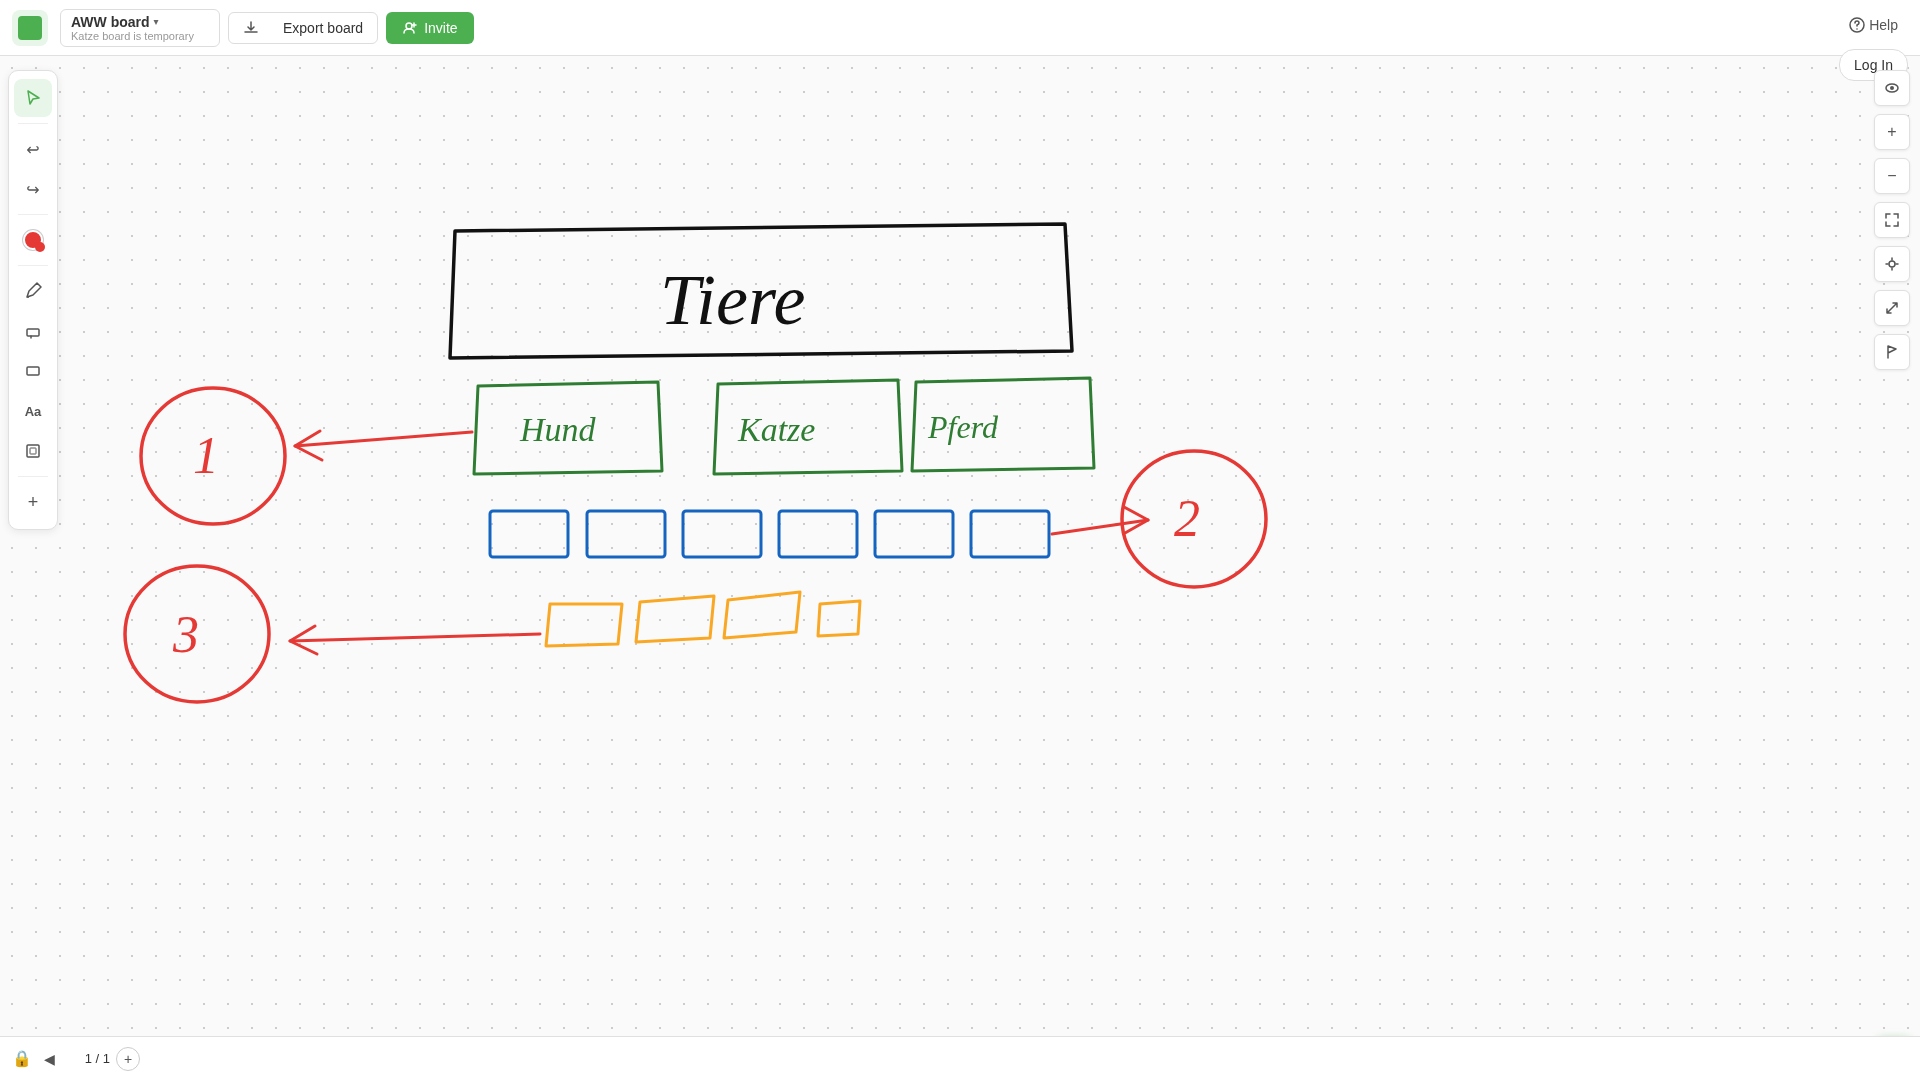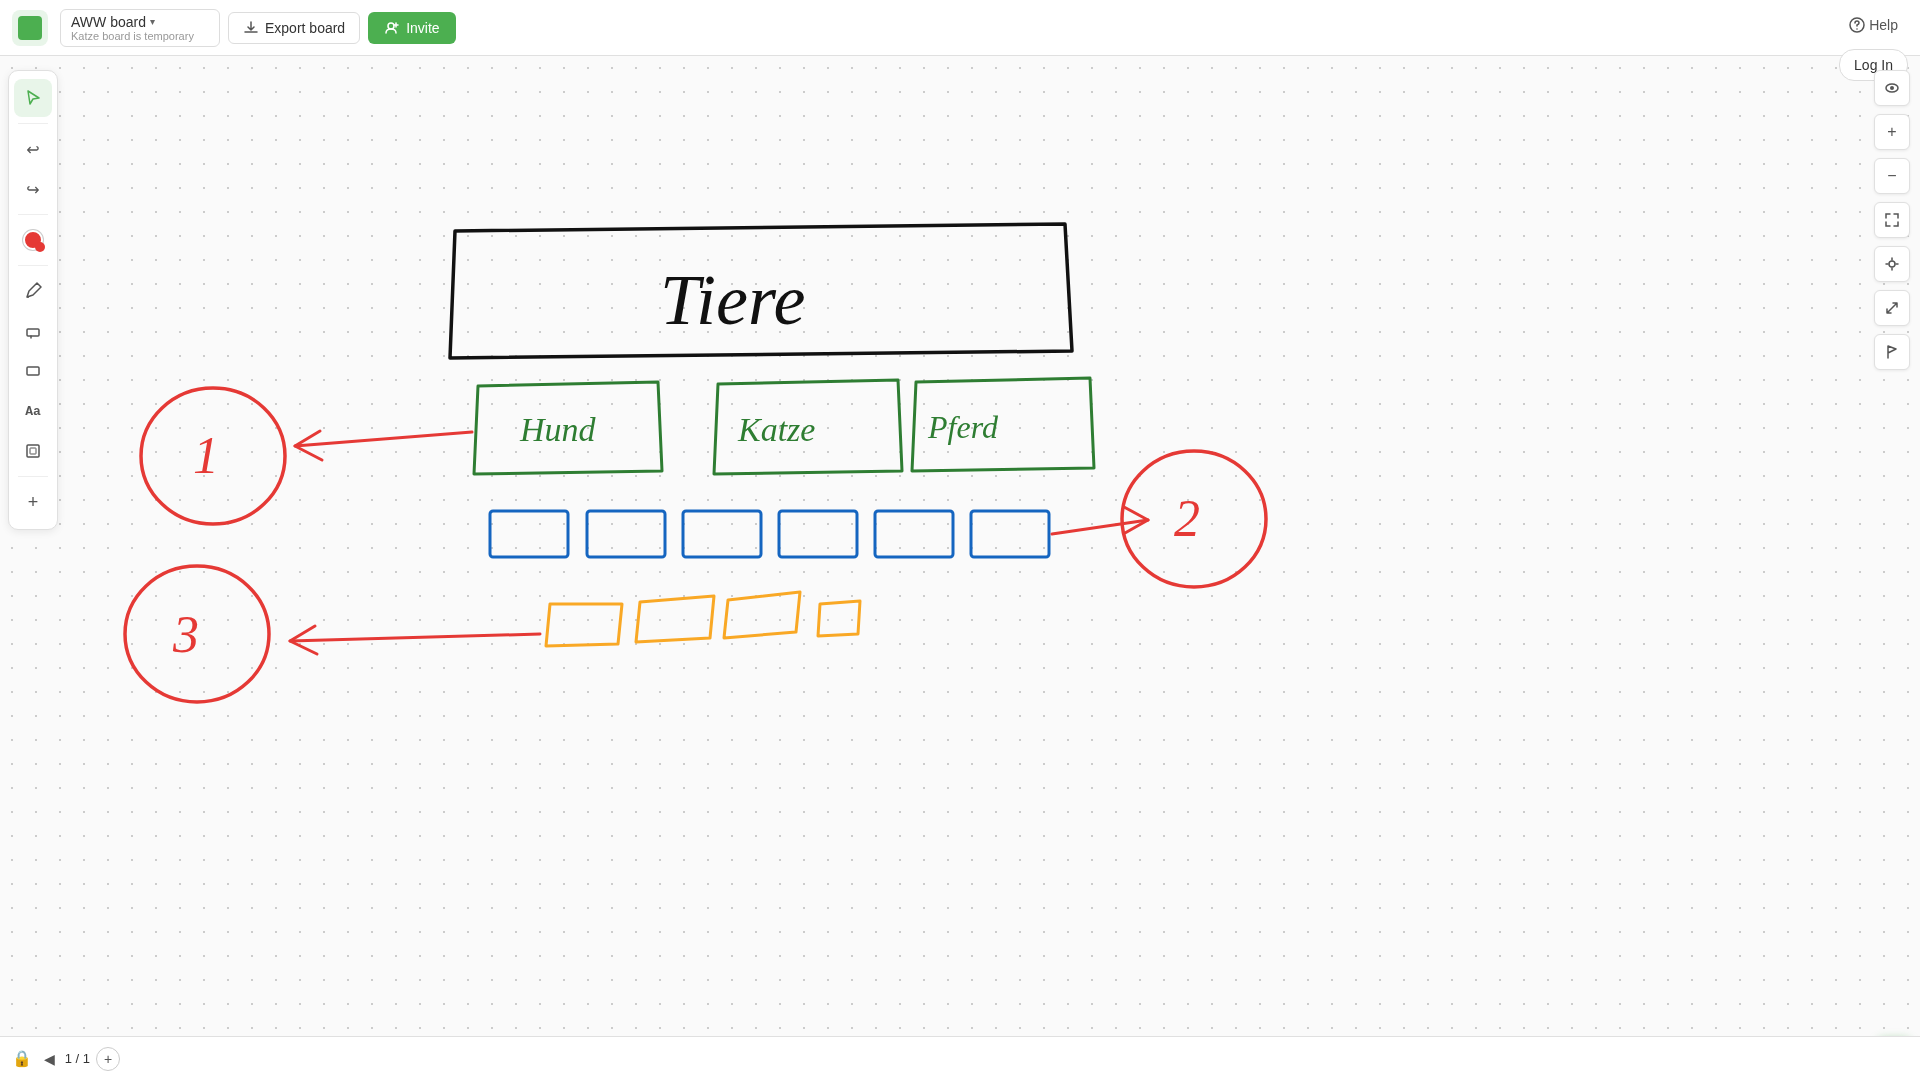--- a/index.html
+++ b/index.html
@@ -41,40 +41,40 @@
       display: flex;
       flex-direction: column;
       border: 1px solid #ddd;
       border-radius: 6px;
       padding: 4px 10px;
       min-width: 160px;
       cursor: pointer;
     }
     .board-name {
       font-size: 14px;
-      font-weight: 400;
+      font-weight: 700;
       color: #333;
     }
     .board-temp {
       font-size: 11px;
       color: #999;
     }
     .dropdown-arrow {
       font-size: 10px;
       color: #666;
       margin-left: 4px;
     }
     .board-name-row {
       display: flex;
       align-items: center;
     }
     .btn-export {
       display: flex;
       align-items: center;
-      gap: 6px;
+      gap: 24px;
       border: 1px solid #ddd;
       background: #fff;
       border-radius: 6px;
       padding: 7px 14px;
       font-size: 14px;
       color: #333;
       cursor: pointer;
     }
     .btn-invite {
       display: flex;
@@ -239,20 +239,21 @@
       background: none;
       border: none;
       cursor: pointer;
       color: #555;
       font-size: 14px;
       padding: 4px;
     }
     .page-indicator {
       font-size: 13px;
       color: #333;
+      margin-left: 20px;
     }
     .page-add-btn {
       width: 24px; height: 24px;
       border-radius: 50%;
       border: 1px solid #ccc;
       background: #fff;
       display: flex; align-items: center; justify-content: center;
       cursor: pointer;
       font-size: 14px;
       color: #555;
@@ -358,21 +359,21 @@
       <rect x="3" y="7" width="12" height="7" rx="1" stroke="#555" stroke-width="1.5"></rect>
       <path d="M7 14v2" stroke="#555" stroke-width="1.5" stroke-linecap="round"></path>
     </svg>
   </button>
   <button class="tool-btn">
     <svg width="18" height="18" viewBox="0 0 18 18" fill="none">
       <rect x="3" y="5" width="12" height="8" rx="1" stroke="#555" stroke-width="1.5"></rect>
     </svg>
   </button>
   <button class="tool-btn">
-    <span style="font-size:13px;font-weight:600;color:#555;font-family:Liberation Mono, monospace;">Aa</span>
+    <span style="font-size:13px;font-weight:600;color:#555;">Aa</span>
   </button>
   <button class="tool-btn">
     <svg width="18" height="18" viewBox="0 0 18 18" fill="none">
       <rect x="3" y="3" width="12" height="12" rx="1" stroke="#555" stroke-width="1.5"></rect>
       <rect x="6" y="6" width="6" height="6" rx="0.5" stroke="#555" stroke-width="1"></rect>
     </svg>
   </button>
   <div class="tool-divider"></div>
   <button class="tool-btn">
     <span style="font-size:18px;color:#555;">+</span>

